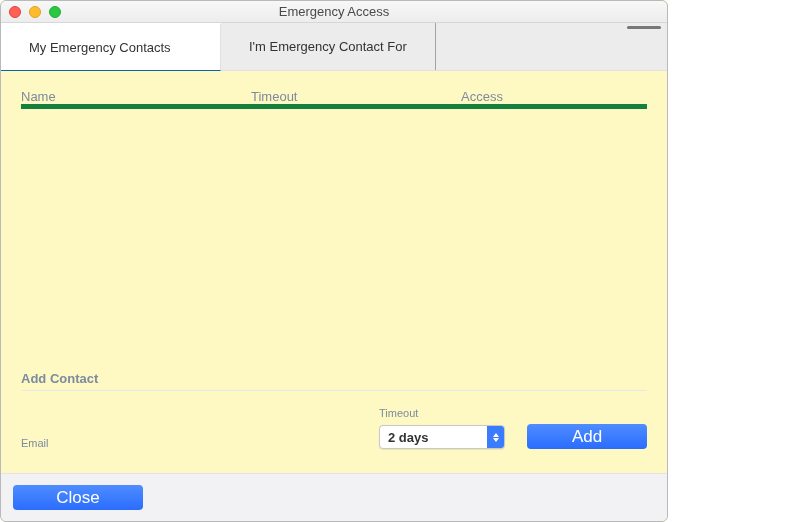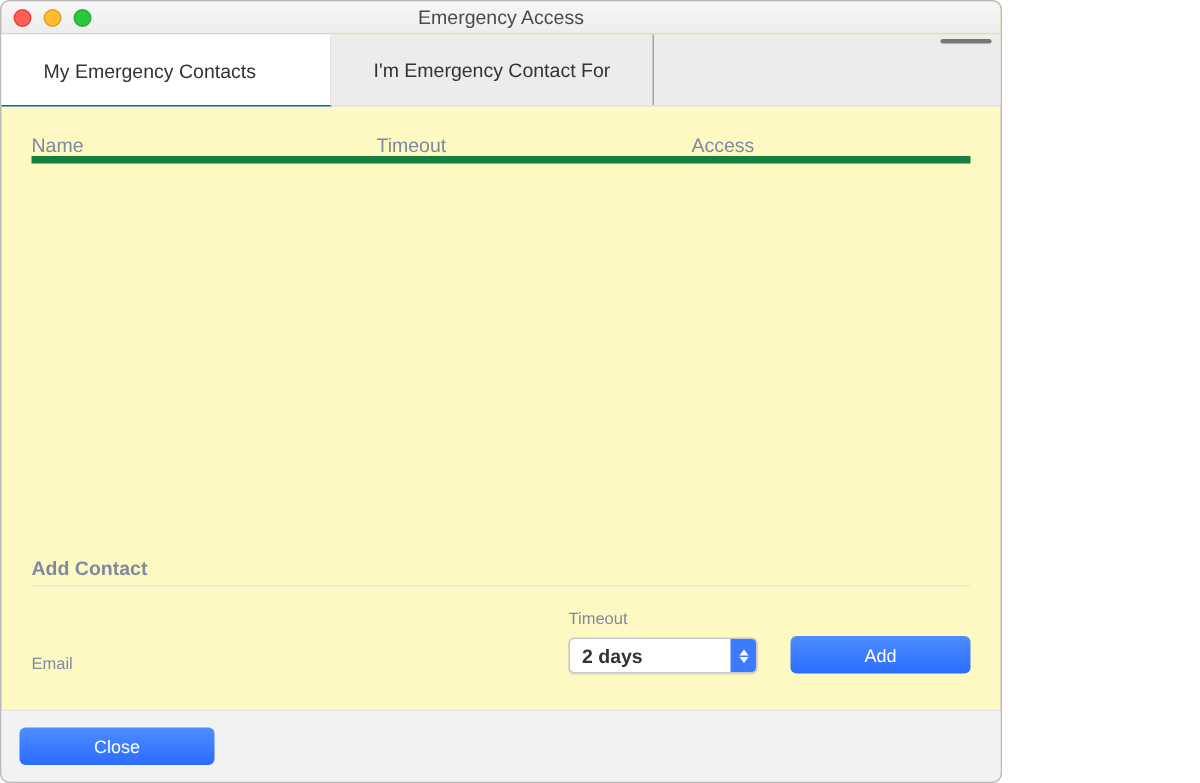--- a/index.html
+++ b/index.html
@@ -208,21 +208,21 @@
       border-right: 3.5px solid transparent;
     }
     .arrow-up { border-bottom: 4px solid #fff; }
     .arrow-down { border-top: 4px solid #fff; }
     .btn-primary {
       height: 25px;
       background: linear-gradient(#4f8dff, #2a6cff);
       border: none;
       border-radius: 4px;
       color: #fff;
-      font-size: 12px;
+      font-size: 17px;
       cursor: pointer;
       display: flex;
       align-items: center;
       justify-content: center;
       padding: 0 14px;
     }
     .add-btn {
       width: 120px;
     }
     

